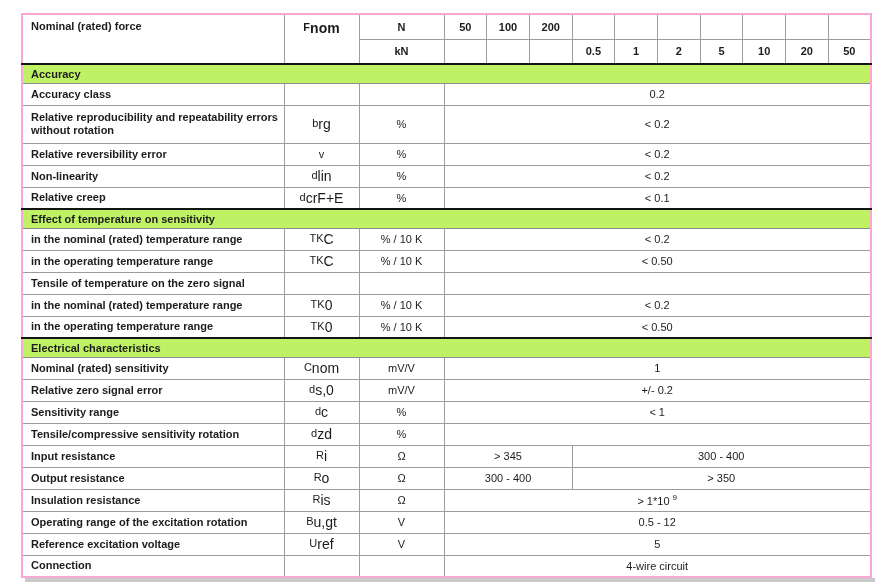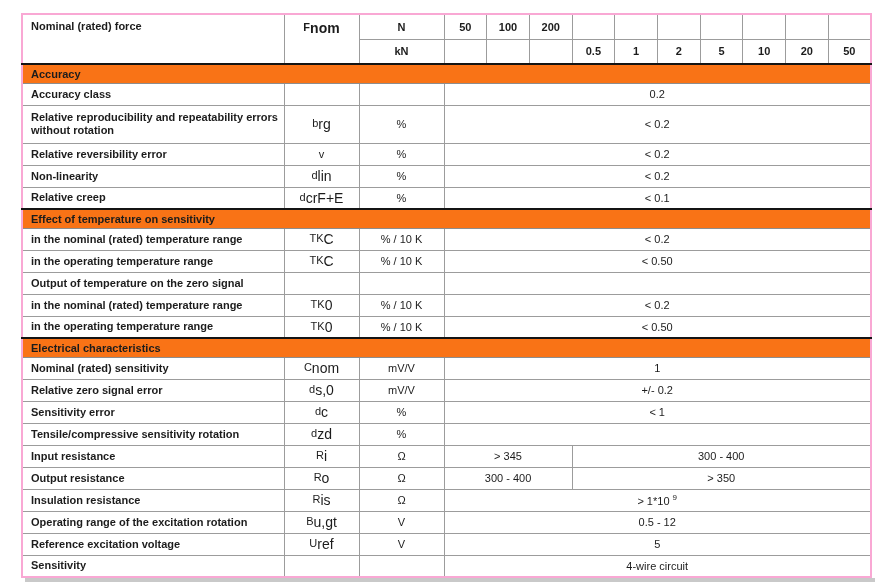--- a/index.html
+++ b/index.html
@@ -31,21 +31,21 @@
   tr.r   { height: 22px; }   
   tr.r2  { height: 38px; margin-left: 26px; }   
   tr.band{ height: 19px; }   
 
   td.lbl  { text-align: left; padding-left: 8px; font-weight: bold; line-height: 1.15; }
   td.c    { text-align: center; }
   td.bold { font-weight: bold; }
   td.topalign { vertical-align: top; padding-top: 5px; }
 
   tr.band td {
-    background: #f97316;
+    background: #bef264;
     font-weight: bold;
     text-align: left;
     padding-left: 8px;
     border-top: 2px solid #141414;
     border-bottom: 1px solid #8d8d8d;
   }
 
   .sb { font-size: 14px; vertical-align: -2px; }
   .sp { font-size: 8px; vertical-align: 5px; margin-left: 3px; }
 
@@ -149,21 +149,21 @@
       <td class="c">% / 10 K</td>
       <td class="c" colspan="10">&lt; 0.2</td>
     </tr>
     <tr class="r">
       <td class="lbl">in the operating temperature range</td>
       <td class="c"><span>TK</span><span class="sb">C</span></td>
       <td class="c">% / 10 K</td>
       <td class="c" colspan="10">&lt; 0.50</td>
     </tr>
     <tr class="r">
-      <td class="lbl">Output of temperature on the zero signal</td>
+      <td class="lbl">Tensile of temperature on the zero signal</td>
       <td class="c"></td>
       <td class="c"></td>
       <td class="c" colspan="10"></td>
     </tr>
     <tr class="r">
       <td class="lbl">in the nominal (rated) temperature range</td>
       <td class="c"><span>TK</span><span class="sb">0</span></td>
       <td class="c">% / 10 K</td>
       <td class="c" colspan="10">&lt; 0.2</td>
     </tr>
@@ -183,21 +183,21 @@
       <td class="c">mV/V</td>
       <td class="c" colspan="10">1</td>
     </tr>
     <tr class="r">
       <td class="lbl">Relative zero signal error</td>
       <td class="c"><span>d</span><span class="sb">s,0</span></td>
       <td class="c">mV/V</td>
       <td class="c" colspan="10">+/- 0.2</td>
     </tr>
     <tr class="r">
-      <td class="lbl">Sensitivity error</td>
+      <td class="lbl">Sensitivity range</td>
       <td class="c"><span>d</span><span class="sb">c</span></td>
       <td class="c">%</td>
       <td class="c" colspan="10">&lt; 1</td>
     </tr>
     <tr class="r">
       <td class="lbl">Tensile/compressive sensitivity rotation</td>
       <td class="c"><span>d</span><span class="sb">zd</span></td>
       <td class="c">%</td>
       <td class="c" colspan="10"></td>
     </tr>
@@ -227,21 +227,21 @@
       <td class="c">V</td>
       <td class="c" colspan="10">0.5 - 12</td>
     </tr>
     <tr class="r">
       <td class="lbl">Reference excitation voltage</td>
       <td class="c"><span>U</span><span class="sb">ref</span></td>
       <td class="c">V</td>
       <td class="c" colspan="10">5</td>
     </tr>
     <tr class="r">
-      <td class="lbl">Sensitivity</td>
+      <td class="lbl">Connection</td>
       <td class="c"></td>
       <td class="c"></td>
       <td class="c" colspan="10">4-wire circuit</td>
     </tr>
   </tbody>
     </table>
 
   <div id="shadow-bottom"></div>
 </div>
 

